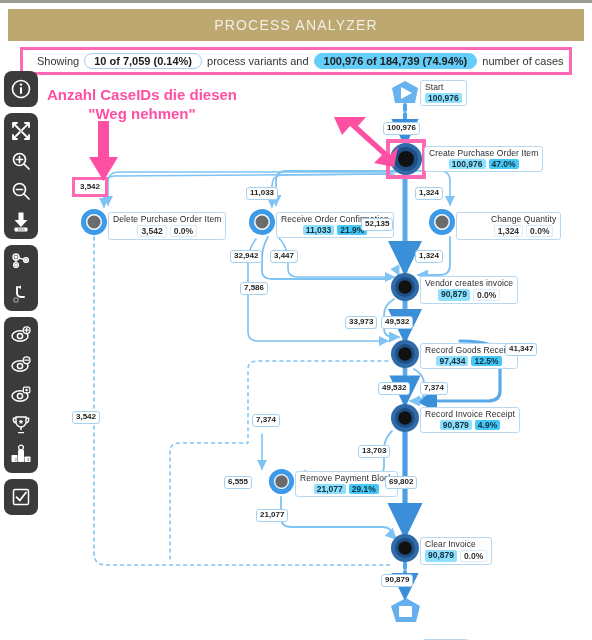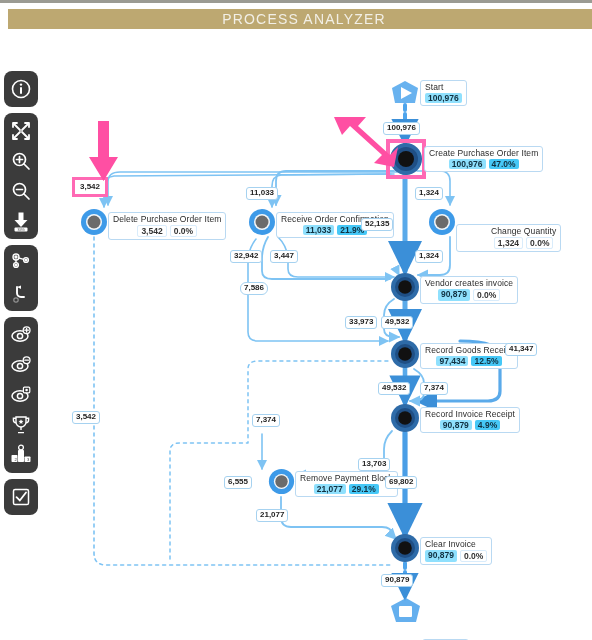--- a/index.html
+++ b/index.html
@@ -11,26 +11,26 @@
     position:relative;
   }
   #app{
     position:absolute;left:0;top:0;width:592px;height:640px;
     background:#ffffff;
     border-top:3px solid #9b9b93;
     box-sizing:border-box;
   }
   
   #titlebar{
-    position:absolute;left:8px;top:6px;width:576px;height:20px;
+    position:absolute;left:8px;top:6px;width:576px;height:32px;
     background:#bda871;
     color:#f2efe6;
     font-size:14px;
     letter-spacing:1.2px;
-    display:flex;align-items:center;justify-content:center;padding-left:8px;
+    display:flex;align-items:center;justify-content:center;
   }
   
   #showingbar{
     position:absolute;left:20px;top:44px;width:552px;height:28px;
     border:3px solid #ff69b4;
     background:#ffffff;
     box-sizing:border-box;
     display:flex;align-items:center;
     padding-left:14px;
     font-size:11px;color:#333;
@@ -107,20 +107,27 @@
 </style>
 </head>
 <body>
 
 <div id="app">
 
   <div id="titlebar">
     <span>PROCESS ANALYZER</span>
   </div>
 
+  <div id="showingbar">
+    <span>Showing</span>
+    <span class="pill">10 of 7,059 (0.14%)</span>
+    <span>process variants and</span>
+    <span class="pill filled">100,976 of 184,739 (74.94%)</span>
+    <span>number of cases</span>
+  </div>
 
   <div id="toolbar">
 
     <div class="tgroup">
       <div class="tbtn">
         <svg width="22" height="22" viewBox="0 0 22 22">
             <circle cx="11" cy="11" r="8.5" fill="none" stroke="#fff" stroke-width="1.6"></circle>
             <circle cx="11" cy="6.6" r="1.2" fill="#fff"></circle>
             <rect x="10" y="9" width="2" height="7" rx="1" fill="#fff"></rect>
           </svg>
@@ -352,21 +359,21 @@
           <span class="v">11,033</span>
           <span class="v hot">21.9%</span>
         </span>
     </div>
 
     <svg style="position:absolute;left:428px;top:129px;" width="28" height="28">
       <circle cx="14" cy="14" r="13" fill="#3d9ae8"></circle>
       <circle cx="14" cy="14" r="8" fill="#f4f7f9"></circle>
       <circle cx="14" cy="14" r="6.5" fill="#6b6b6b"></circle>
     </svg>
-    <div class="nodelabel" style="left:456px;top:145px;padding-left:34px;">
+    <div class="nodelabel" style="left:456px;top:133px;padding-left:34px;">
       <span class="nm">Change Quantity</span>
       <span class="vals">
           <span class="v plain">1,324</span>
           <span class="v plain">0.0%</span>
         </span>
     </div>
 
     <svg style="position:absolute;left:390px;top:193px;" width="30" height="30">
       <circle cx="15" cy="15" r="14" fill="#2e6ba8"></circle>
       <circle cx="15" cy="15" r="10" fill="#1f4f85"></circle>
@@ -444,36 +451,40 @@
     </div>
 
     <div class="edgelabel" style="left:383px;top:43px;">100,976</div>
     <div class="edgelabel hl" style="left:72px;top:98px;">3,542</div>
     <div class="edgelabel" style="left:246px;top:108px;">11,033</div>
     <div class="edgelabel" style="left:415px;top:108px;">1,324</div>
     <div class="edgelabel" style="left:361px;top:139px;">52,135</div>
     <div class="edgelabel" style="left:230px;top:171px;">32,942</div>
     <div class="edgelabel" style="left:270px;top:171px;">3,447</div>
     <div class="edgelabel" style="left:415px;top:171px;">1,324</div>
-    <div class="edgelabel" style="left:240px;top:203px;border-radius:6px;">7,586</div>
+    <div class="edgelabel" style="left:240px;top:203px;">7,586</div>
     <div class="edgelabel" style="left:345px;top:237px;">33,973</div>
     <div class="edgelabel" style="left:381px;top:237px;">49,532</div>
     <div class="edgelabel" style="left:505px;top:264px;">41,347</div>
     <div class="edgelabel" style="left:378px;top:303px;">49,532</div>
     <div class="edgelabel" style="left:420px;top:303px;">7,374</div>
     <div class="edgelabel" style="left:252px;top:335px;">7,374</div>
-    <div class="edgelabel" style="left:358px;top:379px;">13,703</div>
+    <div class="edgelabel" style="left:358px;top:366px;">13,703</div>
     <div class="edgelabel" style="left:224px;top:397px;">6,555</div>
     <div class="edgelabel" style="left:385px;top:397px;">69,802</div>
     <div class="edgelabel" style="left:256px;top:430px;">21,077</div>
     <div class="edgelabel" style="left:72px;top:332px;">3,542</div>
     <div class="edgelabel" style="left:381px;top:495px;">90,879</div>
 
   </div>
 
+  <div class="anno" id="anno1">
+    <div>Anzahl CaseIDs die diesen</div>
+    <div>"Weg nehmen"</div>
+  </div>
   <svg style="position:absolute;left:84px;top:118px;" width="36" height="62">
     <path d="M14,0 h11 v36 h9 L19.5,60 L5,36 h9 z" fill="#ff4fa3"></path>
   </svg>
 
   <svg style="position:absolute;left:330px;top:112px;" width="70" height="52">
     <path d="M4,2 L36,2 L28,11 L60,40 L68,32 L64,52 L44,48 L52,40 L20,11 L12,20 Z" fill="#ff4fa3"></path>
   </svg>
 
 </div>
 

